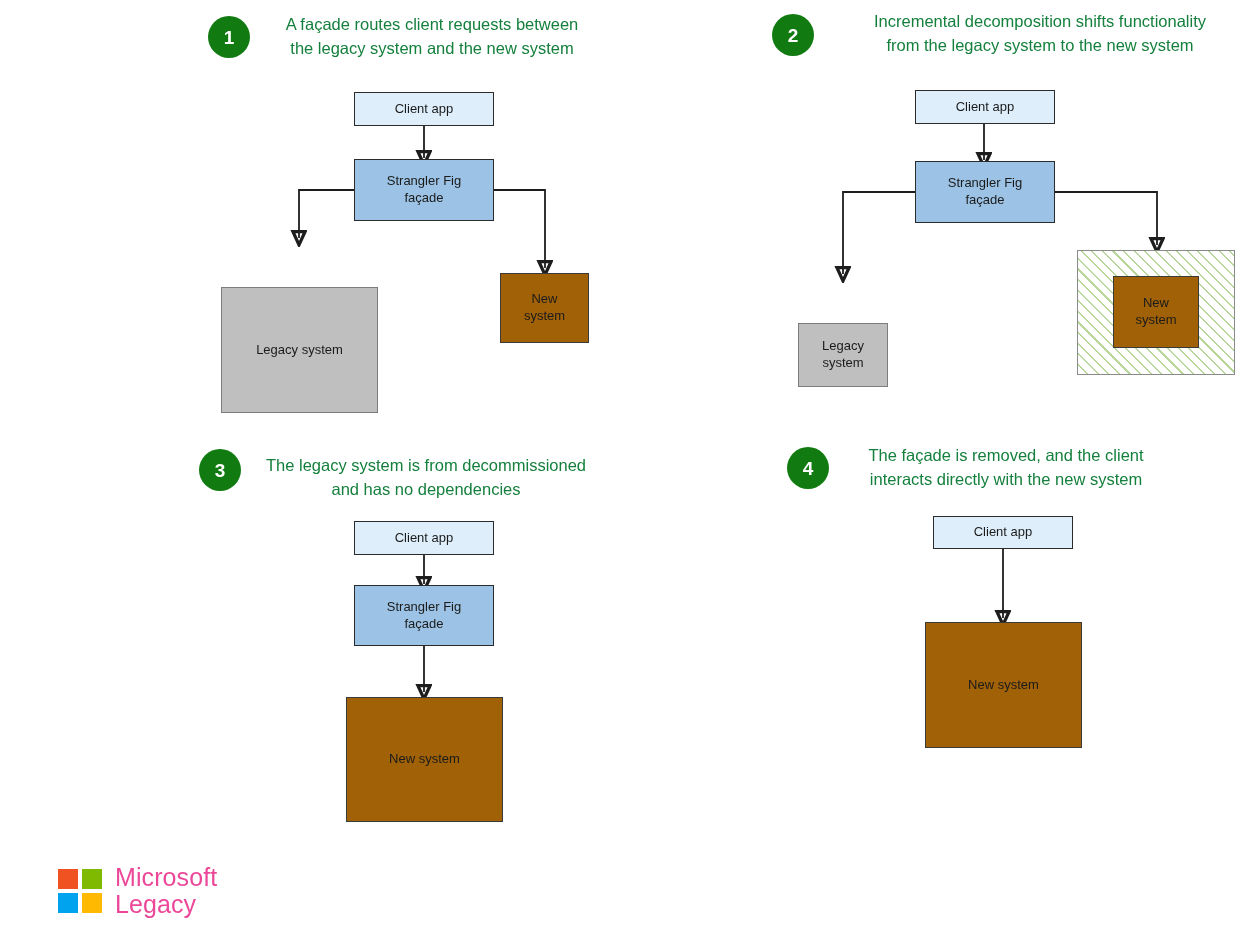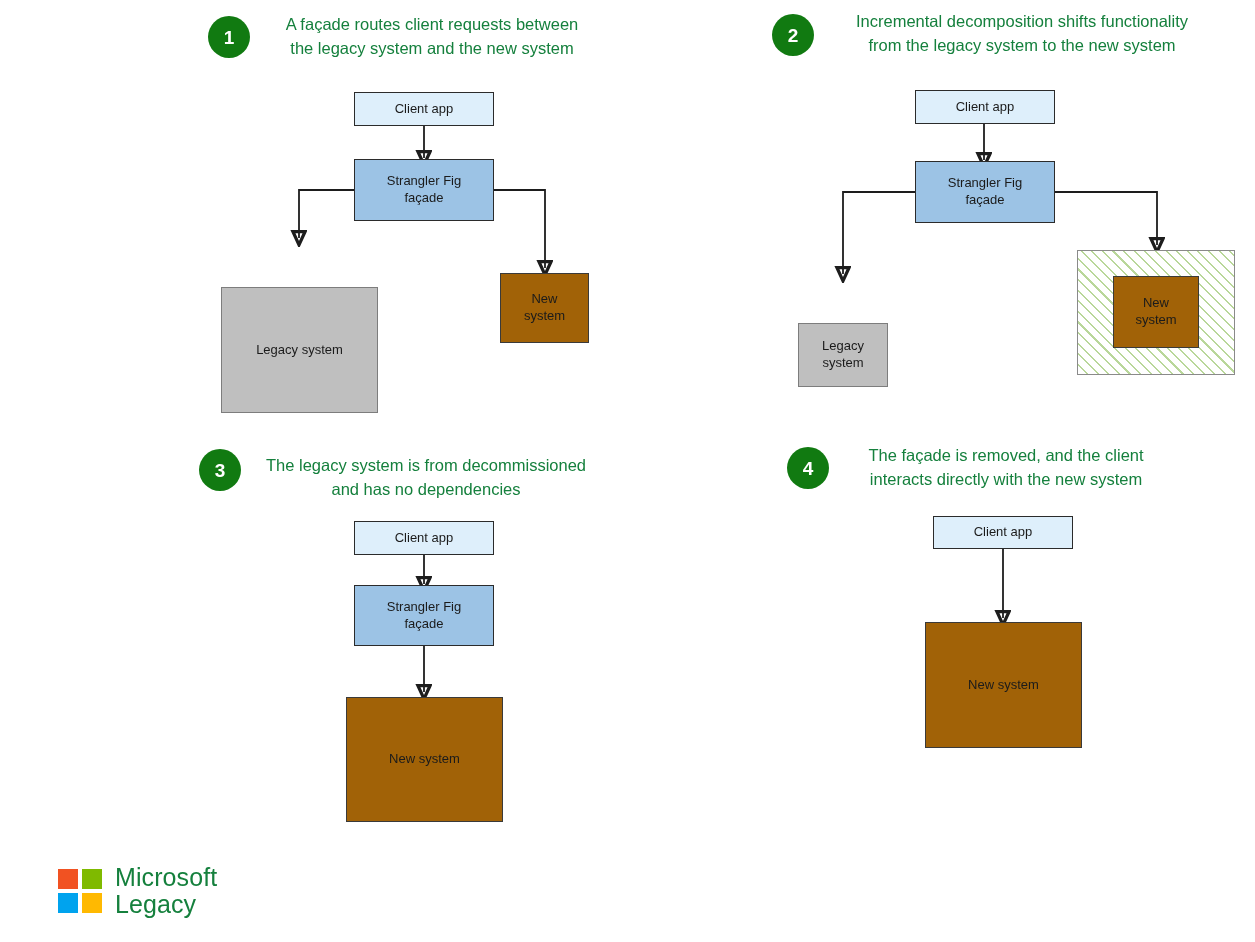--- a/index.html
+++ b/index.html
@@ -117,21 +117,21 @@
     display: grid;
     grid-template-columns: 1fr 1fr;
     grid-template-rows: 1fr 1fr;
     gap: 4px;
   }
   .logo-grid i { display: block; }
   .logo-text {
     margin-left: 13px;
     font-size: 25px;
     line-height: 1.08;
-    color: #15803d;
+    color: #ec4899;
     letter-spacing: .1px;
   }
 </style>
 </head>
 <body>
 
 <div class="canvas">
 
   <svg class="wires" viewBox="0 0 1255 942" xmlns="http://www.w3.org/2000/svg">
     <defs>
@@ -167,21 +167,21 @@
 the legacy system and the new system</div>
 
   <div class="node client" style="left:354px; top:92px; width:140px; height:34px;">Client app</div>
   <div class="node facade" style="left:354px; top:159px; width:140px; height:62px;">Strangler Fig
 façade</div>
   <div class="node legacy" style="left:221px; top:243px; width:157px; height:126px;">Legacy system</div>
   <div class="node newsys" style="left:500px; top:273px; width:89px; height:70px;">New
 system</div>
 
   <div class="step-badge" style="left:772px; top:14px;">2</div>
-  <div class="step-caption" style="left:826px; top:10px; width:392px;">Incremental decomposition shifts functionality
+  <div class="step-caption" style="left:844px; top:10px; width:392px;">Incremental decomposition shifts functionality
 from the legacy system to the new system</div>
 
   <div class="node client" style="left:915px; top:90px; width:140px; height:34px;">Client app</div>
   <div class="node facade" style="left:915px; top:161px; width:140px; height:62px;">Strangler Fig
 façade</div>
   <div class="node legacy" style="left:798px; top:279px; width:90px; height:64px;">Legacy
 system</div>
 
   <div class="node hatch" style="left:1077px; top:250px; width:158px; height:125px;"></div>
   <div class="node newsys" style="left:1113px; top:276px; width:86px; height:72px;">New

